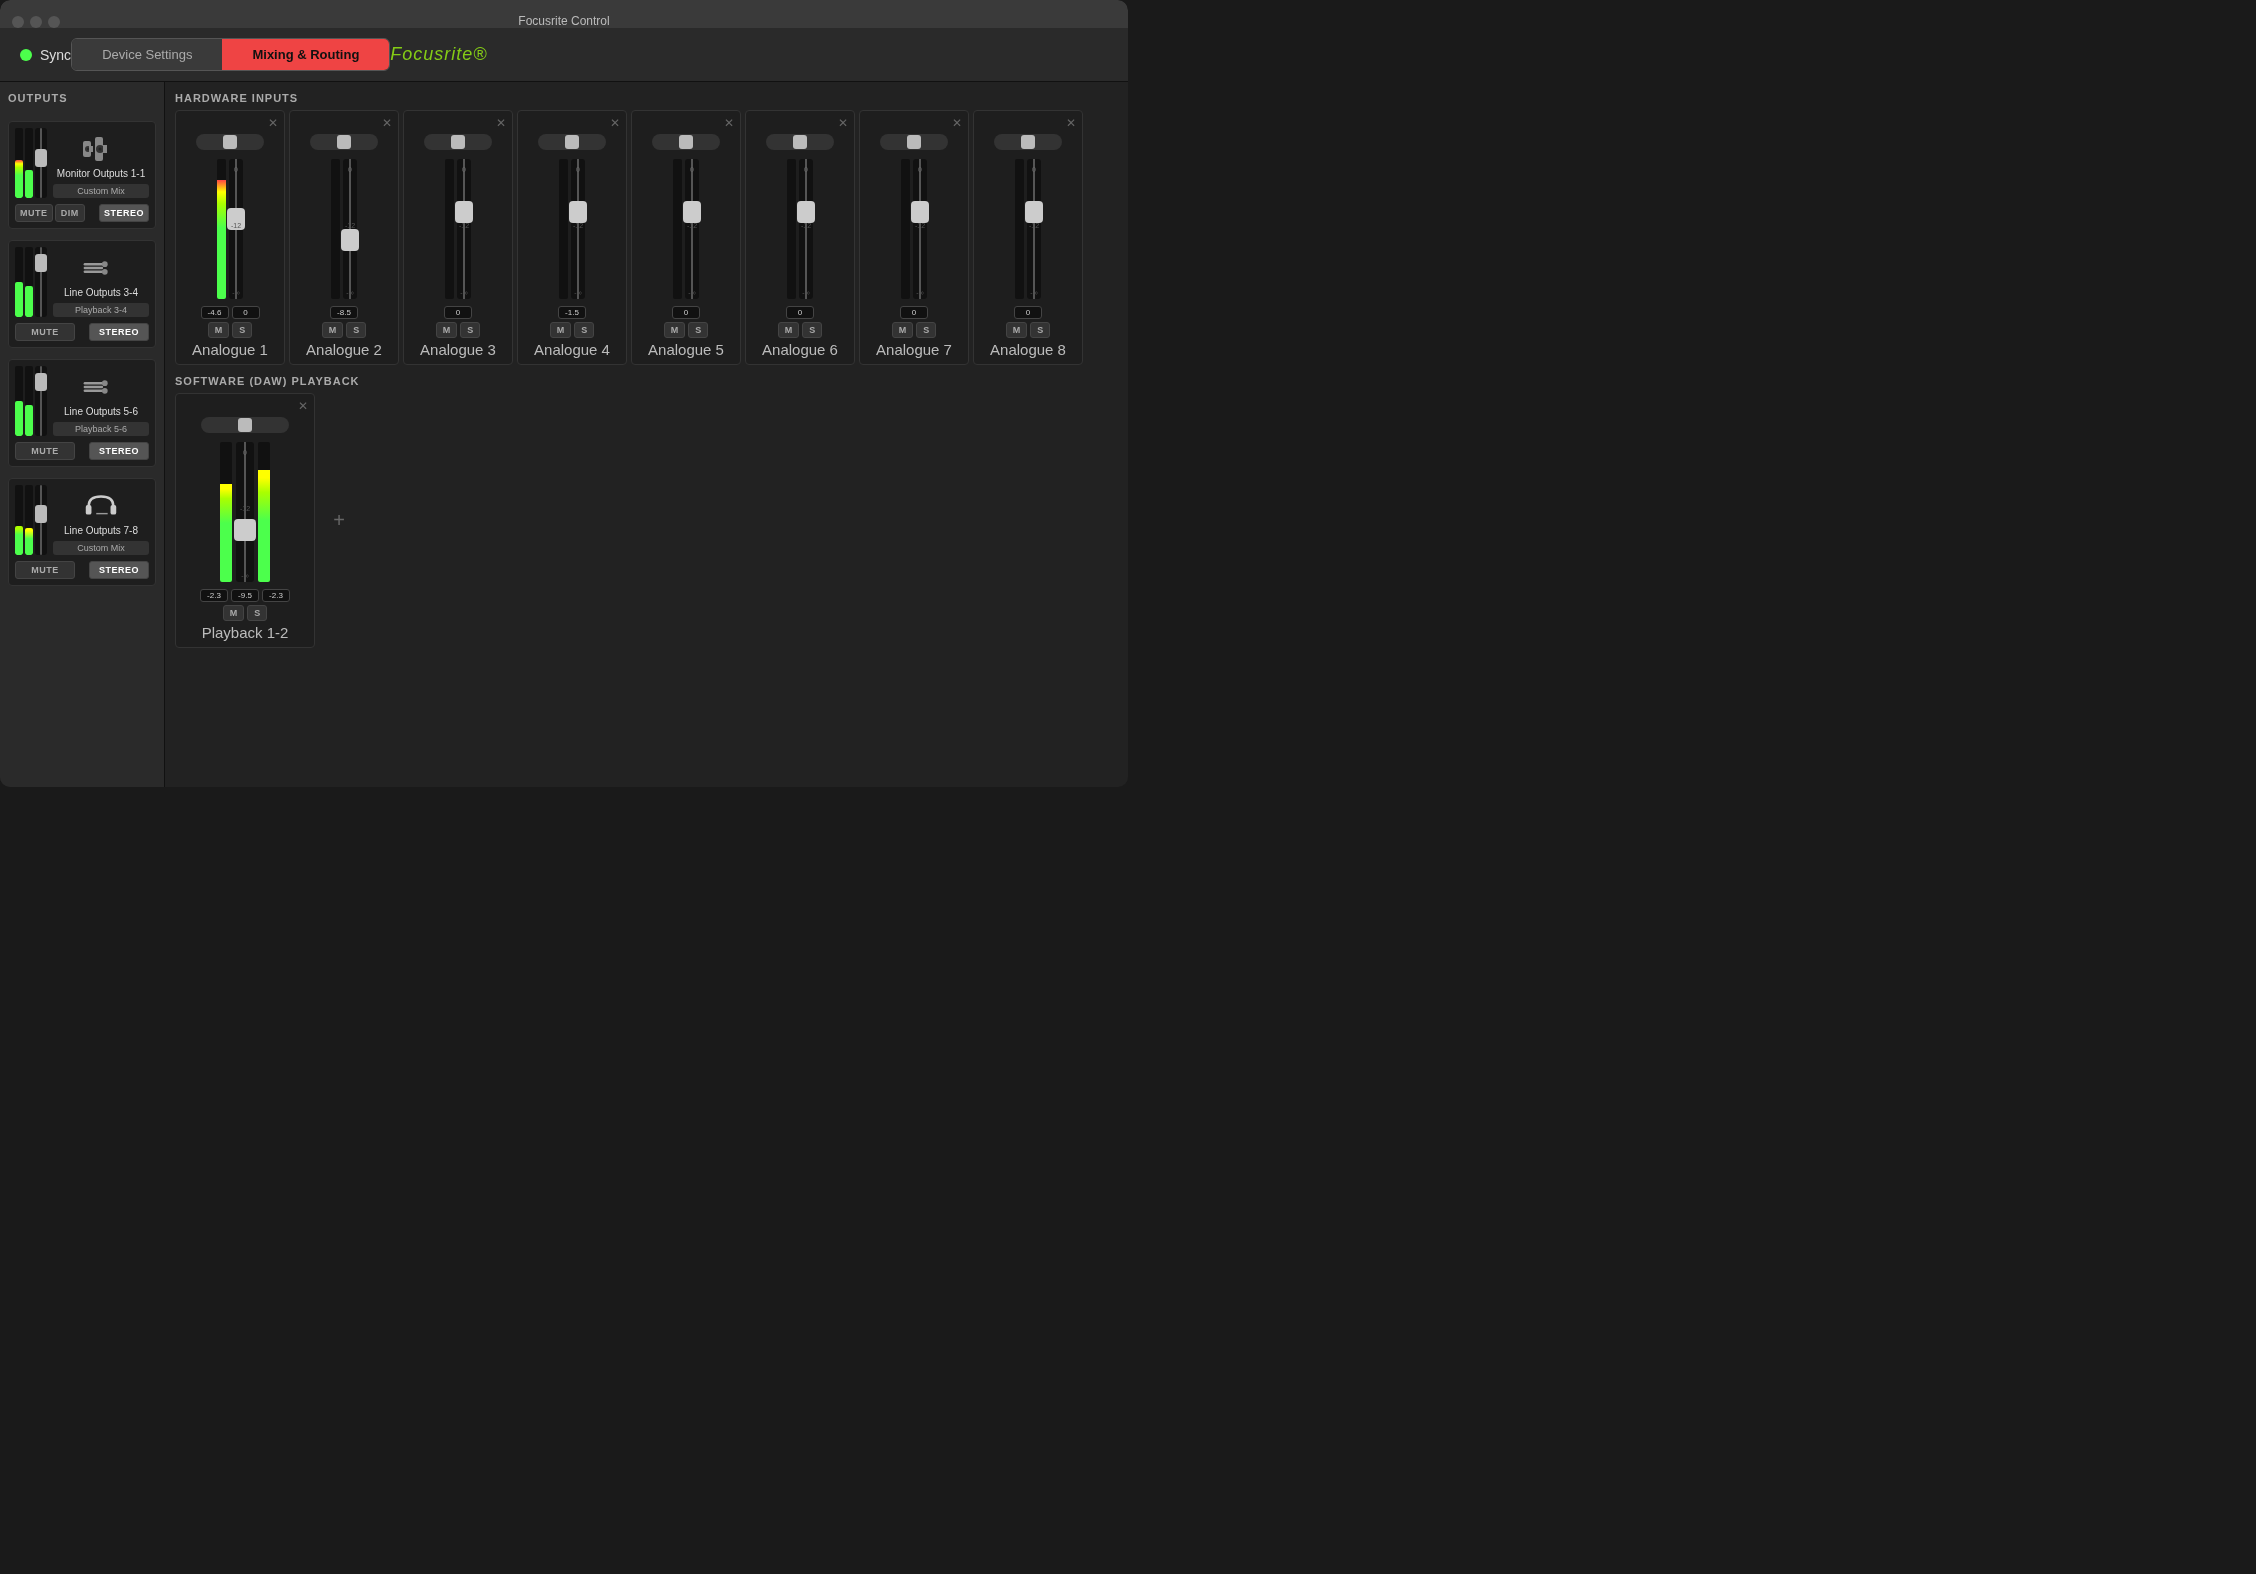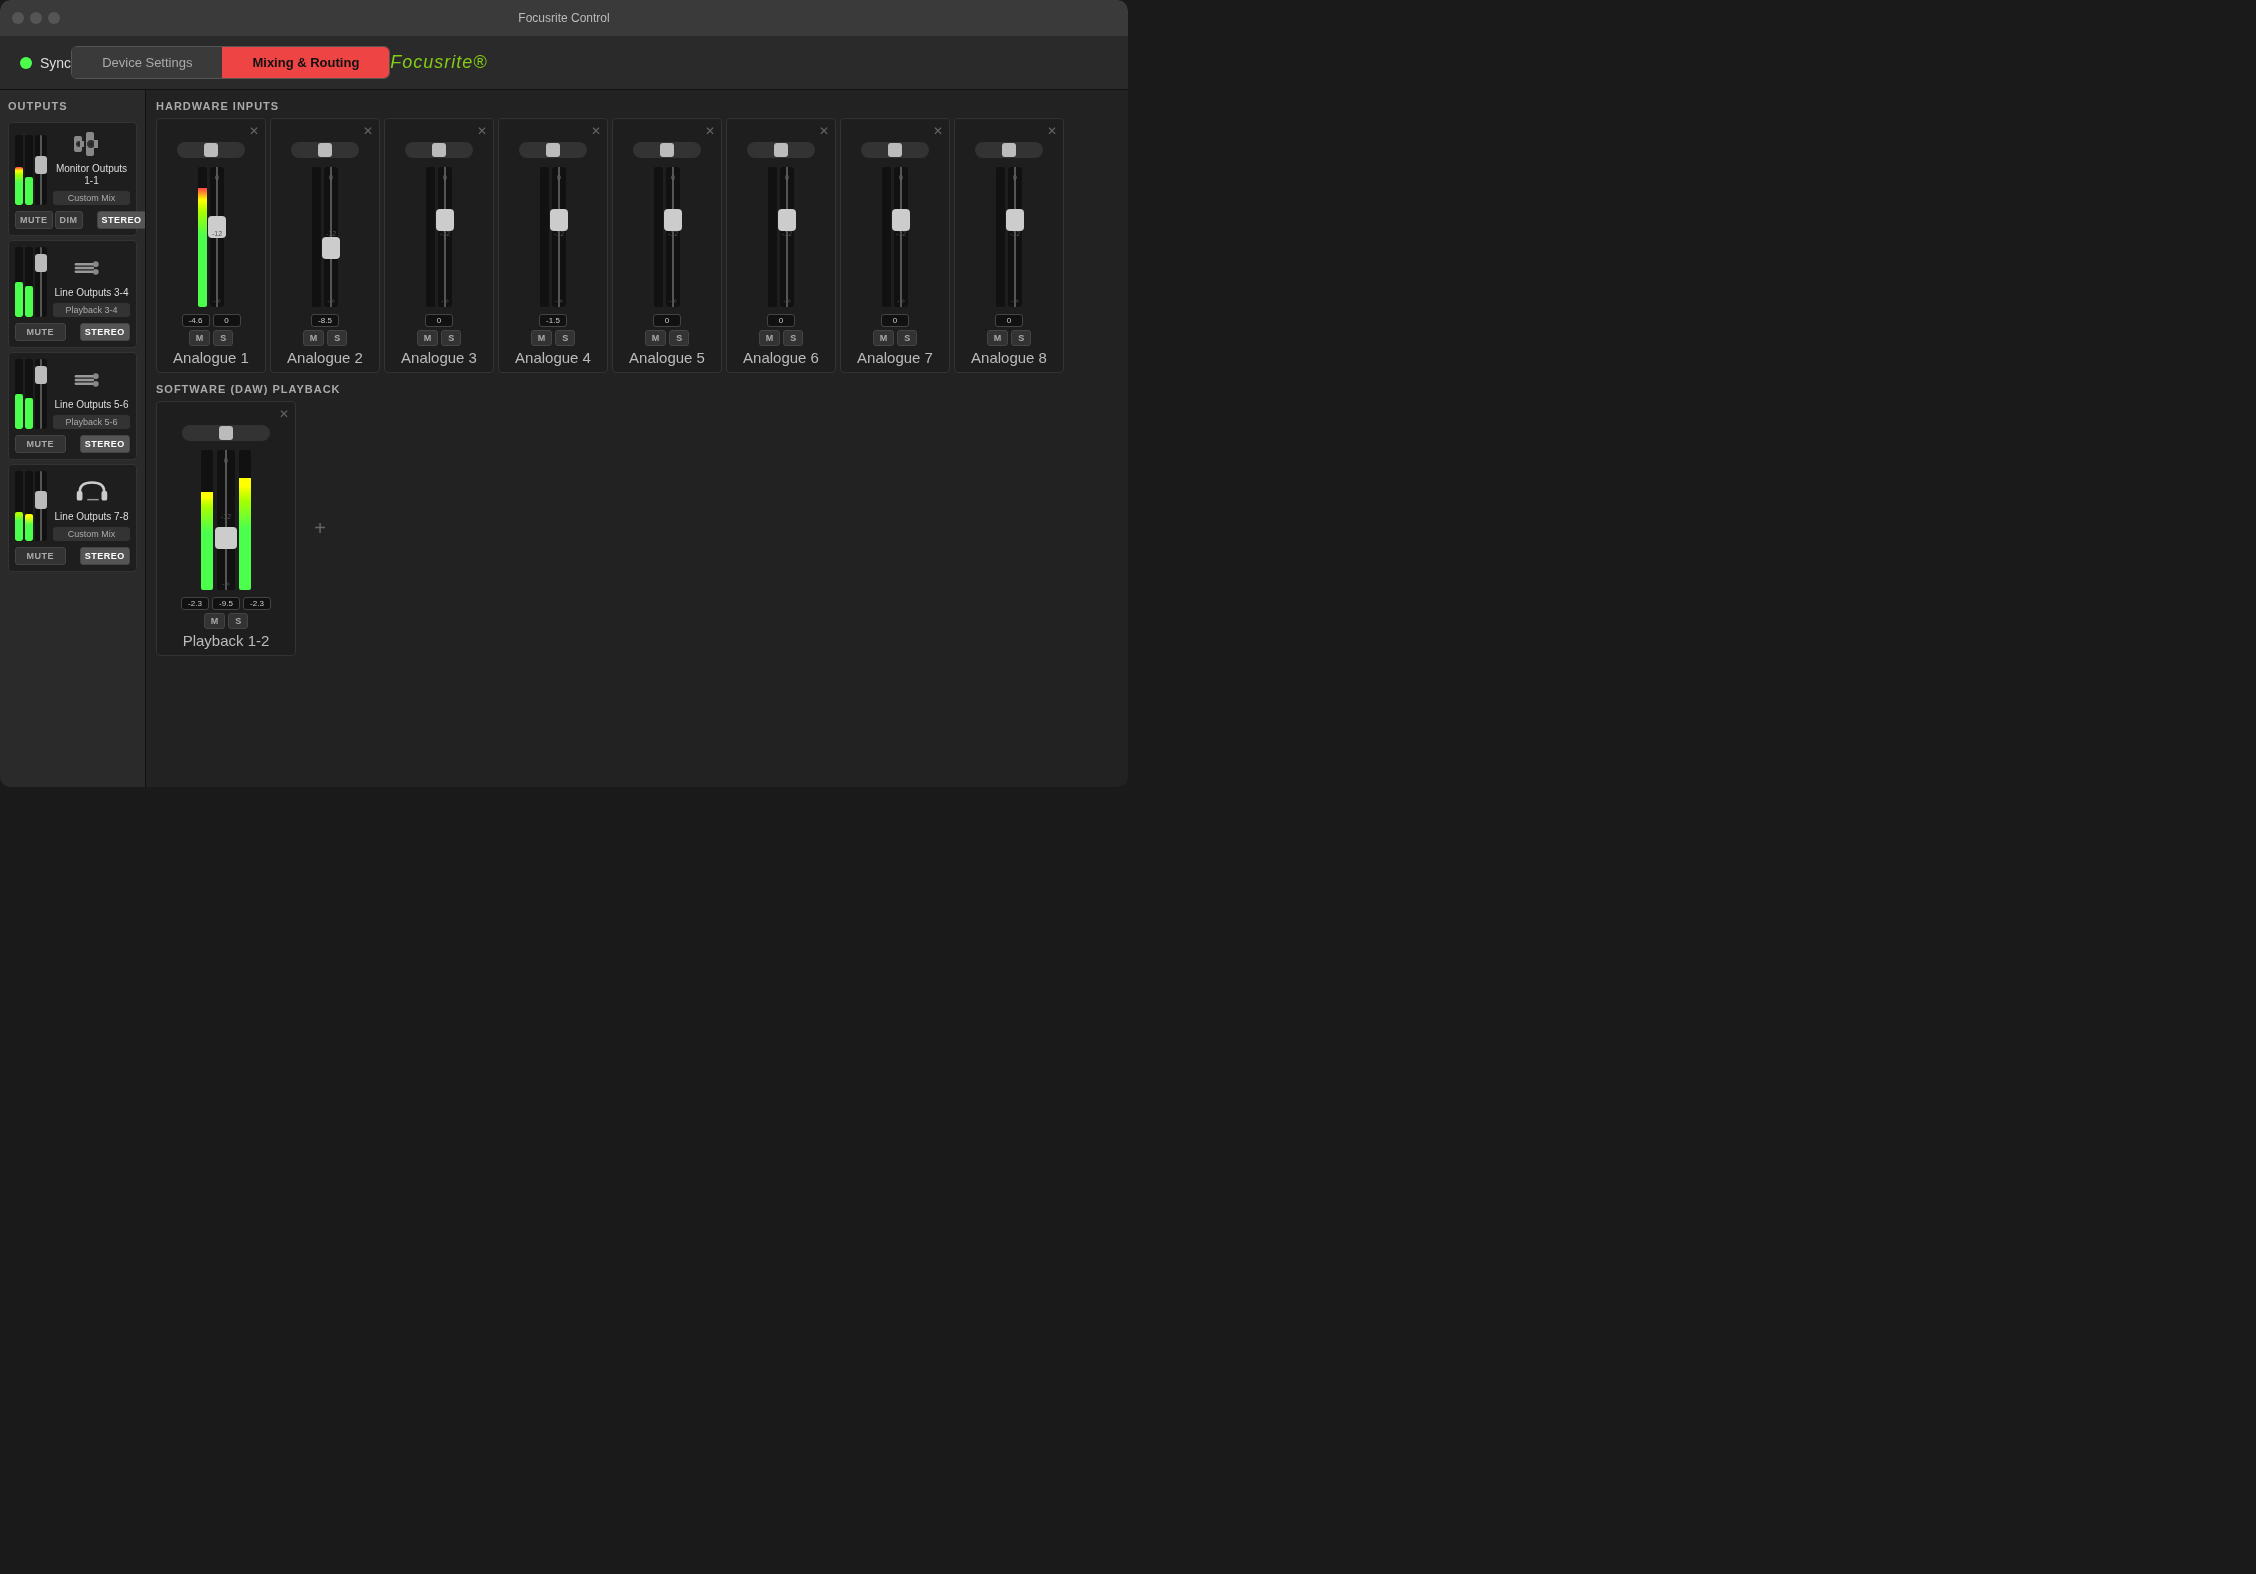--- a/index.html
+++ b/index.html
@@ -8,23 +8,23 @@
       font-family: -apple-system, BlinkMacSystemFont, 'Helvetica Neue', Arial, sans-serif;
       color: #ccc;
       width: 1128px;
       height: 787px;
       overflow: hidden;
       border-radius: 10px;
       position: relative;
     }
     .title-bar {
       background: #3a3a3a;
-      height: 36px;
-      display: flex;
-      align-items: center;
+      height: 28px;
+      display: flex;
+      align-items: flex-end;
       justify-content: center;
       border-radius: 10px 10px 0 0;
       position: relative;
     }
     .title-bar-buttons {
       position: absolute;
       left: 12px;
       display: flex;
       gap: 6px;
     }
@@ -92,27 +92,27 @@
       letter-spacing: 1px;
     }
     
     .body-layout {
       display: flex;
       flex: 1;
       overflow: hidden;
     }
     
     .outputs-panel {
-      width: 146px;
+      width: 165px;
       background: #2a2a2a;
       border-right: 1px solid #111;
       padding: 10px 8px;
       display: flex;
       flex-direction: column;
-      gap: 4px;
+      gap: 11px;
       overflow-y: auto;
     }
     .panel-title {
       font-size: 11px;
       font-weight: 700;
       color: #aaa;
       letter-spacing: 1px;
       margin-bottom: 6px;
     }
     .output-group {

